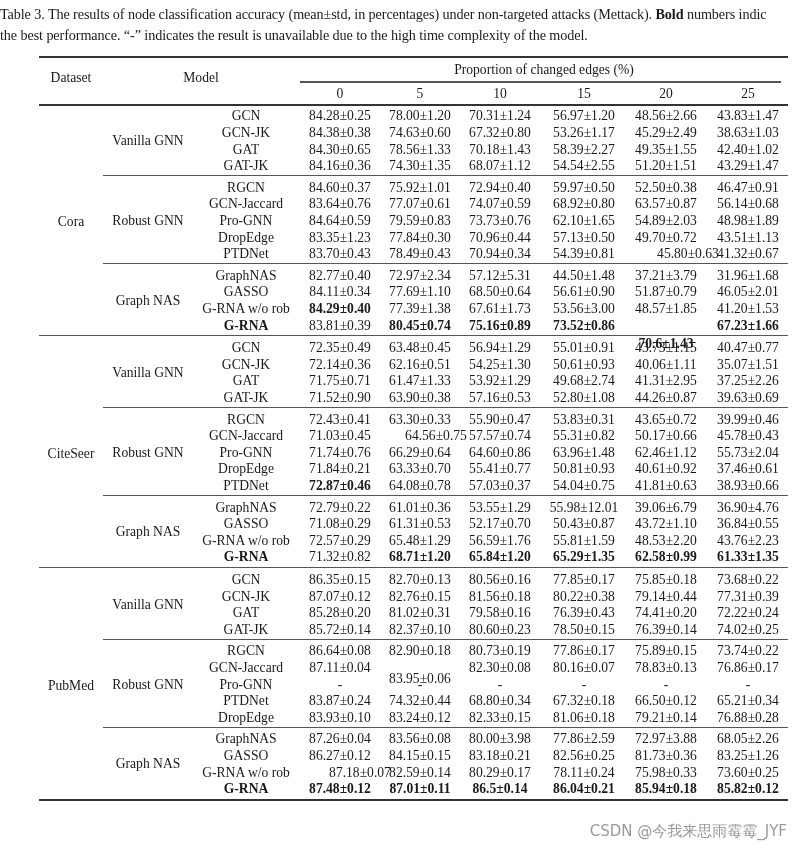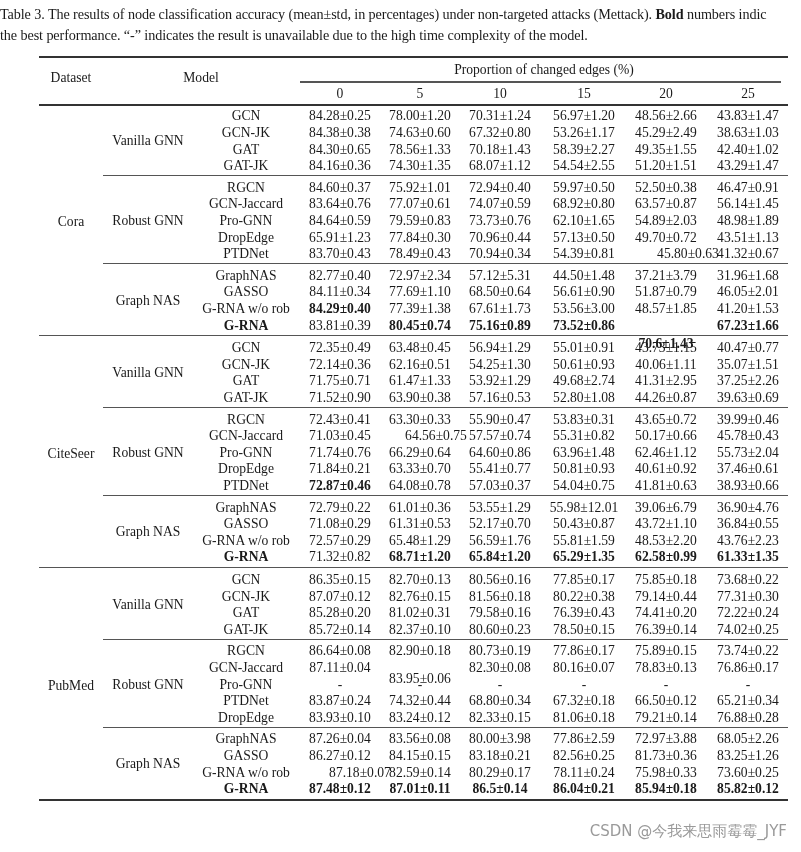--- a/index.html
+++ b/index.html
@@ -86,30 +86,30 @@
     <div class="cell" style="left: 500px; top: 179.7px;">72.94±0.40</div>
     <div class="cell" style="left: 584px; top: 179.7px;">59.97±0.50</div>
     <div class="cell" style="left: 666px; top: 179.7px;">52.50±0.38</div>
     <div class="cell" style="left: 748px; top: 179.7px;">46.47±0.91</div>
     <div class="cell" style="left: 246px; top: 196.3px;">GCN-Jaccard</div>
     <div class="cell" style="left: 340px; top: 196.3px;">83.64±0.76</div>
     <div class="cell" style="left: 420px; top: 196.3px;">77.07±0.61</div>
     <div class="cell" style="left: 500px; top: 196.3px;">74.07±0.59</div>
     <div class="cell" style="left: 584px; top: 196.3px;">68.92±0.80</div>
     <div class="cell" style="left: 666px; top: 196.3px;">63.57±0.87</div>
-    <div class="cell" style="left: 748px; top: 196.3px;">56.14±1.45</div>
+    <div class="cell" style="left: 748px; top: 196.3px;">56.14±0.68</div>
     <div class="cell" style="left: 246px; top: 212.9px;">Pro-GNN</div>
     <div class="cell" style="left: 340px; top: 212.9px;">84.64±0.59</div>
     <div class="cell" style="left: 420px; top: 212.9px;">79.59±0.83</div>
     <div class="cell" style="left: 500px; top: 212.9px;">73.73±0.76</div>
     <div class="cell" style="left: 584px; top: 212.9px;">62.10±1.65</div>
     <div class="cell" style="left: 666px; top: 212.9px;">54.89±2.03</div>
     <div class="cell" style="left: 748px; top: 212.9px;">48.98±1.89</div>
     <div class="cell" style="left: 246px; top: 229.5px;">DropEdge</div>
-    <div class="cell" style="left: 340px; top: 229.5px;">65.91±1.23</div>
+    <div class="cell" style="left: 340px; top: 229.5px;">83.35±1.23</div>
     <div class="cell" style="left: 420px; top: 229.5px;">77.84±0.30</div>
     <div class="cell" style="left: 500px; top: 229.5px;">70.96±0.44</div>
     <div class="cell" style="left: 584px; top: 229.5px;">57.13±0.50</div>
     <div class="cell" style="left: 666px; top: 229.5px;">49.70±0.72</div>
     <div class="cell" style="left: 748px; top: 229.5px;">43.51±1.13</div>
     <div class="cell" style="left: 246px; top: 246.1px;">PTDNet</div>
     <div class="cell" style="left: 340px; top: 246.1px;">83.70±0.43</div>
     <div class="cell" style="left: 420px; top: 246.1px;">78.49±0.43</div>
     <div class="cell" style="left: 500px; top: 246.1px;">70.94±0.34</div>
     <div class="cell" style="left: 584px; top: 246.1px;">54.39±0.81</div>
@@ -252,21 +252,21 @@
     <div class="cell" style="left: 500px; top: 571.9px;">80.56±0.16</div>
     <div class="cell" style="left: 584px; top: 571.9px;">77.85±0.17</div>
     <div class="cell" style="left: 666px; top: 571.9px;">75.85±0.18</div>
     <div class="cell" style="left: 748px; top: 571.9px;">73.68±0.22</div>
     <div class="cell" style="left: 246px; top: 588.5px;">GCN-JK</div>
     <div class="cell" style="left: 340px; top: 588.5px;">87.07±0.12</div>
     <div class="cell" style="left: 420px; top: 588.5px;">82.76±0.15</div>
     <div class="cell" style="left: 500px; top: 588.5px;">81.56±0.18</div>
     <div class="cell" style="left: 584px; top: 588.5px;">80.22±0.38</div>
     <div class="cell" style="left: 666px; top: 588.5px;">79.14±0.44</div>
-    <div class="cell" style="left: 748px; top: 588.5px;">77.31±0.30</div>
+    <div class="cell" style="left: 748px; top: 588.5px;">77.31±0.39</div>
     <div class="cell" style="left: 246px; top: 605.1px;">GAT</div>
     <div class="cell" style="left: 340px; top: 605.1px;">85.28±0.20</div>
     <div class="cell" style="left: 420px; top: 605.1px;">81.02±0.31</div>
     <div class="cell" style="left: 500px; top: 605.1px;">79.58±0.16</div>
     <div class="cell" style="left: 584px; top: 605.1px;">76.39±0.43</div>
     <div class="cell" style="left: 666px; top: 605.1px;">74.41±0.20</div>
     <div class="cell" style="left: 748px; top: 605.1px;">72.22±0.24</div>
     <div class="cell" style="left: 246px; top: 621.7px;">GAT-JK</div>
     <div class="cell" style="left: 340px; top: 621.7px;">85.72±0.14</div>
     <div class="cell" style="left: 420px; top: 621.7px;">82.37±0.10</div>

